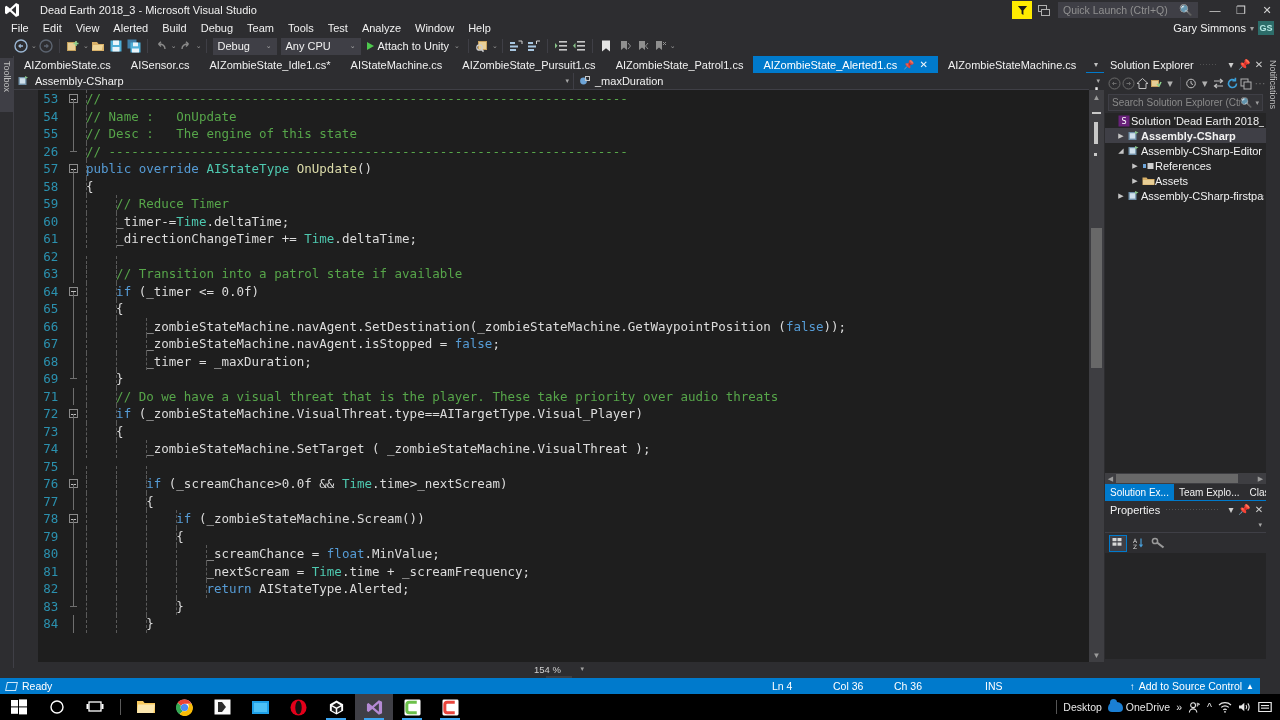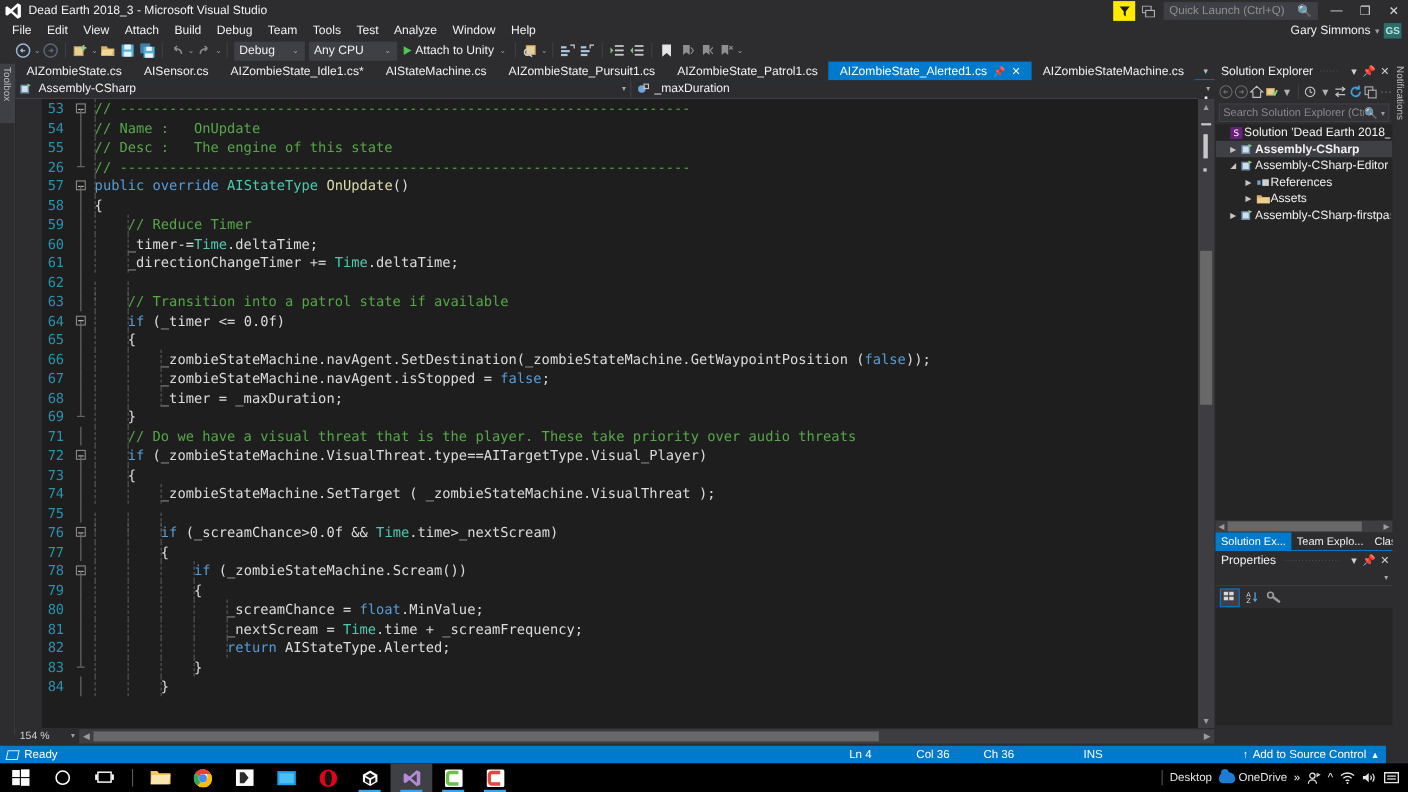--- a/index.html
+++ b/index.html
@@ -10,21 +10,21 @@
     font-family: "Liberation Sans", sans-serif;
     font-size: 11px;
     color: #f1f1f1;
     -webkit-font-smoothing: antialiased;
   }
   #app { position: relative; width: 1280px; height: 720px; background: #2d2d30; }
 
   
   .titlebar {
     position: absolute; left: 0; top: 0; width: 1280px; height: 20px;
-    background: #2d2d30; display: flex; align-items: center;
+    background: #2d2d30; display: flex; align-items: center; gap: 14px;
   }
   .vs-logo {
     width: 16px; height: 16px; margin-left: 4px; margin-right: 6px;
     position: relative; flex: none;
   }
   .vs-logo svg { display: block; }
   .title-text { font-size: 11px; color: #f1f1f1; white-space: nowrap; }
   .title-right {
     margin-left: auto; display: flex; align-items: center; height: 20px;
   }
@@ -219,21 +219,21 @@
   .mark { position: absolute; background: #c8c8c8; }
   .ed-plus {
     position: absolute; left: 1089px; top: 85px; width: 15px; height: 14px;
     background: #2d2d30; color: #e8e8e8; font-size: 12px;
     display: flex; align-items: center; justify-content: center;
   }
 
   
   .ed-bottom {
     position: absolute; left: 14px; top: 662px; width: 1090px; height: 14px;
-    background: #2d2d30; display: flex; align-items: center;
+    background: #2d2d30; display: flex; align-items: center; flex-direction: column;
   }
   .zoomctl {
     width: 58px; height: 14px; display: flex; align-items: center;
     font-size: 9.5px; color: #d0d0d0; padding-left: 4px; flex: none;
   }
   .zoomctl .zcaret { margin-left: auto; margin-right: 4px; font-size: 7px; color: #a0a0a0; }
   .hscroll {
     flex: 1; height: 13px; background: #3e3e42; position: relative; display: flex;
     align-items: center;
   }
@@ -426,21 +426,21 @@
       <div class="wbtn">—</div>
       <div class="wbtn">❐</div>
       <div class="wbtn">✕</div>
     </div>
   </div>
 
   <div class="menubar">
     <div class="menu-item">File</div>
     <div class="menu-item">Edit</div>
     <div class="menu-item">View</div>
-    <div class="menu-item">Attach</div>
+    <div class="menu-item">Alerted</div>
     <div class="menu-item">Build</div>
     <div class="menu-item">Debug</div>
     <div class="menu-item">Team</div>
     <div class="menu-item">Tools</div>
     <div class="menu-item">Test</div>
     <div class="menu-item">Analyze</div>
     <div class="menu-item">Window</div>
     <div class="menu-item">Help</div>
     <div class="user-area">
       <span class="user-name">Gary Simmons</span>

